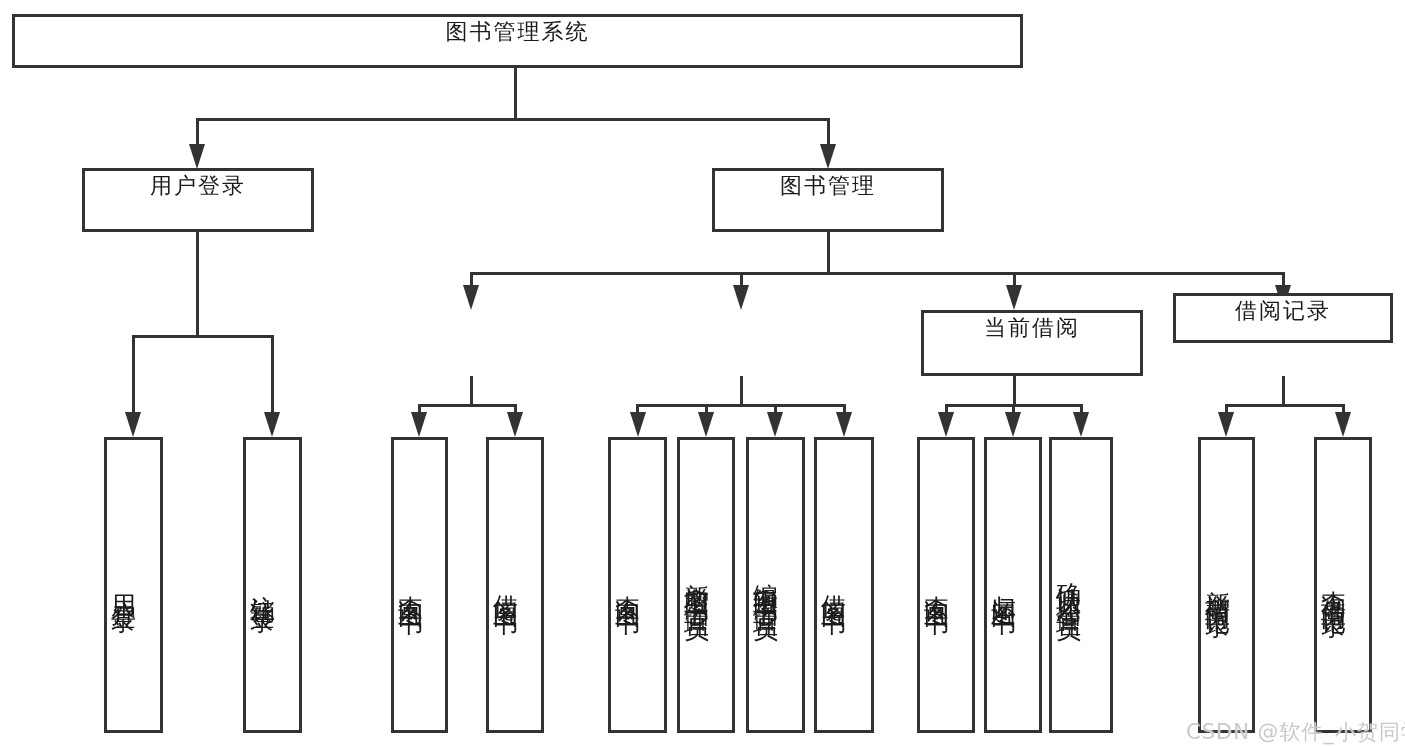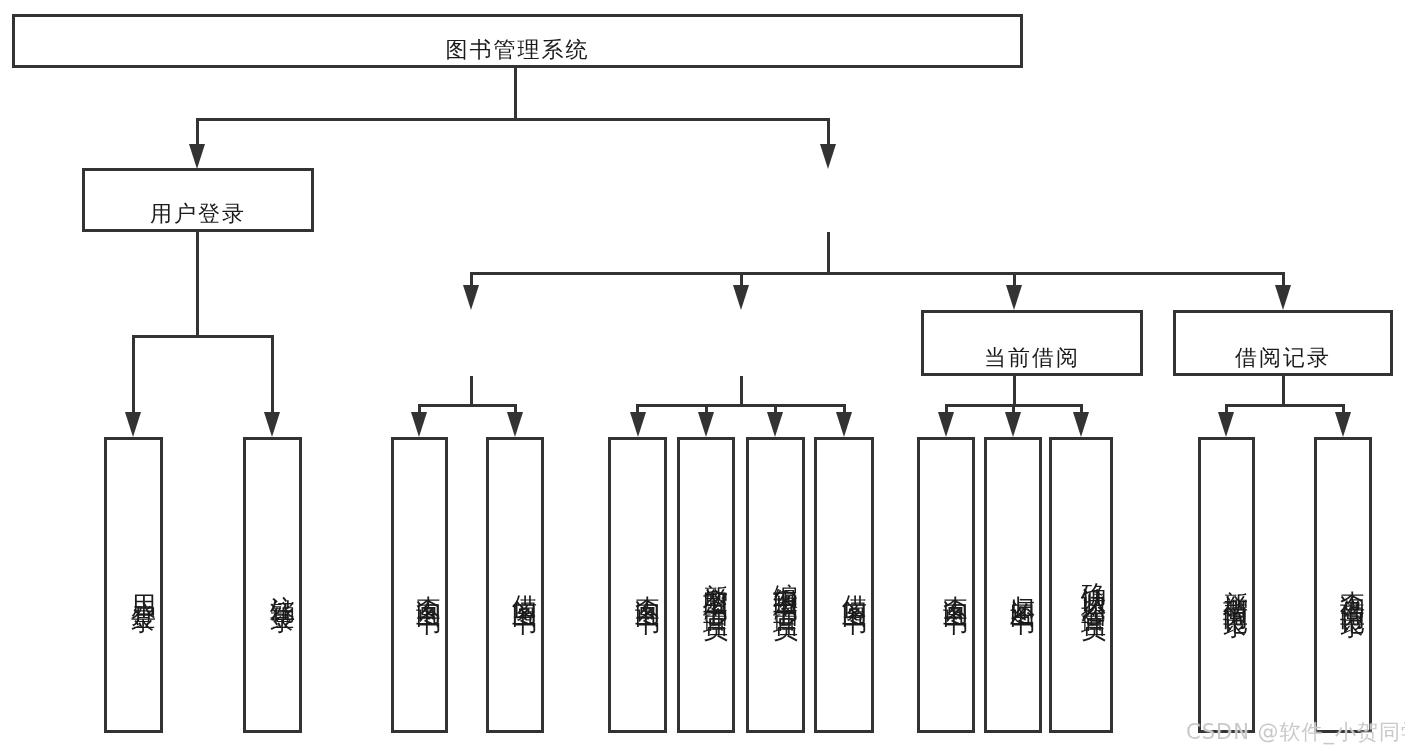--- a/index.html
+++ b/index.html
@@ -2,21 +2,21 @@
 <html><head>
 <meta charset="utf-8">
 <style>
   html,body{margin:0;padding:0;background:#ffffff;}
   .stage{
     position:relative;width:1405px;height:747px;background:#ffffff;overflow:hidden;
     font-family:"DejaVu Sans","Liberation Sans",sans-serif;color:#1b1b1b;
   }
   .box{
     position:absolute;box-sizing:border-box;border:3px solid #333333;background:#ffffff;
-    display:flex;align-items:flex-end;justify-content:center;text-align:center;
+    display:flex;align-items:flex-start;justify-content:center;text-align:center;
   }
   .box.h{font-size:22px;letter-spacing:2px;}
   .box.v{
     writing-mode:vertical-lr;font-size:25px;letter-spacing:5px;
     top:437px;height:296px;
   }
   .vline{position:absolute;width:3px;background:#333333;}
   .hline{position:absolute;height:3px;background:#333333;}
   .arrow{
     position:absolute;width:0;height:0;
@@ -41,20 +41,23 @@
   <div class="vline" style="left:514px;top:68px;height:53px;"></div>
   <div class="hline" style="left:197px;top:118px;width:633px;"></div>
   <div class="vline" style="left:196px;top:118px;height:28px;"></div>
   <div class="arrow" style="left:189px;top:144px;"></div>
   <div class="vline" style="left:827px;top:118px;height:28px;"></div>
   <div class="arrow" style="left:820px;top:144px;"></div>
 
   <div class="box h" style="left:82px;top:168px;width:232px;height:64px;">
     <span>用户登录</span>
   </div>
+  <div class="box h" style="left:712px;top:168px;width:232px;height:64px;">
+    <span>图书管理</span>
+  </div>
 
   <div class="vline" style="left:196px;top:232px;height:106px;"></div>
   <div class="hline" style="left:132px;top:335px;width:142px;"></div>
   <div class="vline" style="left:132px;top:335px;height:79px;"></div>
   <div class="arrow" style="left:125px;top:412px;"></div>
   <div class="vline" style="left:271px;top:335px;height:79px;"></div>
   <div class="arrow" style="left:264px;top:412px;"></div>
 
   <div class="vline" style="left:827px;top:232px;height:43px;"></div>
   <div class="hline" style="left:470px;top:272px;width:814px;"></div>
@@ -63,21 +66,21 @@
   <div class="vline" style="left:740px;top:272px;height:15px;"></div>
   <div class="arrow" style="left:733px;top:285px;"></div>
   <div class="vline" style="left:1013px;top:272px;height:15px;"></div>
   <div class="arrow" style="left:1006px;top:285px;"></div>
   <div class="vline" style="left:1282px;top:272px;height:15px;"></div>
   <div class="arrow" style="left:1275px;top:285px;"></div>
 
   <div class="box h" style="left:921px;top:310px;width:222px;height:66px;">
     <span>当前借阅</span>
   </div>
-  <div class="box h" style="left:1173px;top:310px;width:220px;height:66px;">
+  <div class="box h" style="left:1173px;top:293px;width:220px;height:50px;">
     <span>借阅记录</span>
   </div>
 
   <div class="vline" style="left:470px;top:376px;height:31px;"></div>
   <div class="hline" style="left:419px;top:404px;width:97px;"></div>
   <div class="vline" style="left:418px;top:404px;height:10px;"></div>
   <div class="arrow" style="left:411px;top:412px;"></div>
   <div class="vline" style="left:514px;top:404px;height:10px;"></div>
   <div class="arrow" style="left:507px;top:412px;"></div>
 

